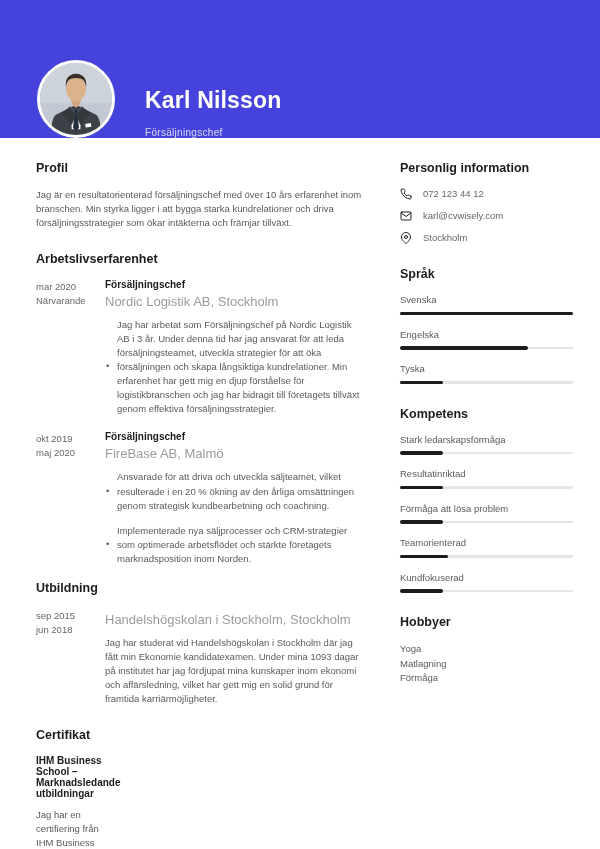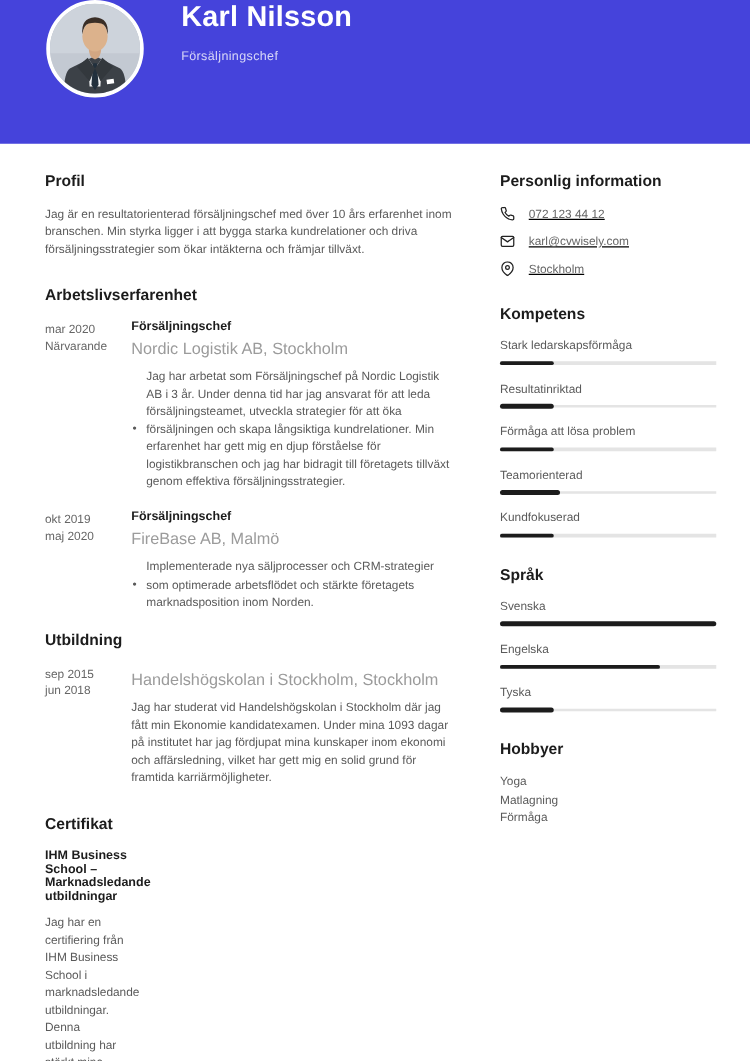--- a/index.html
+++ b/index.html
@@ -4,21 +4,21 @@
 <style>
   * { margin: 0; padding: 0; box-sizing: border-box; }
   html, body { background: #eef0f6; }
   body { font-family: "Liberation Sans", sans-serif; }
   .page {
     width: 600px; height: 849px; margin: 0 auto; background: #ffffff;
     position: relative; overflow: hidden;
   }
   
   .header {
-    height: 115px; background: #4543db; display: flex; align-items: flex-start;
+    height: 138px; background: #4543db; display: flex; align-items: flex-end;
     padding-left: 37px;
   }
   .avatar-wrap {
     width: 78px; height: 78px; border-radius: 50%; border: 3px solid #ffffff;
     overflow: hidden; flex-shrink: 0; background: #c9ced6;
   }
   .avatar-wrap svg { display: block; width: 100%; height: 100%; }
   .header-text { margin-left: 30px; }
   .name {
     color: #ffffff; font-size: 23px; font-weight: bold; letter-spacing: 0.2px;
@@ -50,21 +50,21 @@
     font-size: 9.5px; color: #5a5a5a; line-height: 1.48; hyphens: auto;
   }
   ul.bullets li:last-child { margin-bottom: 0; }
   ul.bullets li::before {
     content: "•"; position: absolute; left: 1px; top: 50%;
     transform: translateY(-55%); color: #5a5a5a;
   }
   .section { margin-bottom: 22px; }
   .section.tight { margin-bottom: 8px; }
   
-  .contact-item { display: flex; align-items: flex-end; margin-bottom: 10px; text-decoration: underline; }
+  .contact-item { display: flex; align-items: flex-start; margin-bottom: 10px; }
   .contact-item .cicon { width: 12px; height: 12px; flex-shrink: 0; margin-right: 11px; }
   .contact-item .cicon svg { display: block; width: 12px; height: 12px; stroke: #222222; fill: none; stroke-width: 2; stroke-linecap: round; stroke-linejoin: round; }
   .contact-value { font-size: 9.5px; color: #666666; }
   .meter-item { margin-bottom: 14px; }
   .meter-label { font-size: 9.5px; color: #5a5a5a; margin-bottom: 7px; }
   .meter-track { height: 2.5px; background: #e4e4e4; position: relative; }
   .meter-fill { position: absolute; left: 0; top: -0.5px; height: 3.5px; background: #1c1c1c; border-radius: 2px; }
   .hobby-item { font-size: 9.5px; color: #5a5a5a; line-height: 1.55; }
   .r-section { margin-bottom: 23px; }
 </style>
@@ -131,20 +131,21 @@
 
         <div class="entry">
           <div class="entry-dates">
             <div>okt 2019</div>
             <div>maj 2020</div>
           </div>
           <div>
             <div class="entry-title">Försäljningschef</div>
             <div class="entry-sub">FireBase AB, Malmö</div>
             <ul class="bullets entry-body">
+              <li>Ansvarade för att driva och utveckla säljteamet, vilket resulterade i en 20 % ökning av den årliga omsättningen genom strategisk kundbearbetning och coachning.</li>
               <li>Implementerade nya säljprocesser och CRM-strategier som optimerade arbetsflödet och stärkte företagets marknadsposition inom Norden.</li>
             </ul>
           </div>
         </div>
       </div>
 
       <div class="section">
         <h2 class="section-h">Utbildning</h2>
         <div class="entry">
           <div class="entry-dates">
@@ -199,20 +200,43 @@
             <svg viewBox="0 0 24 24">
                 <path d="M21 10c0 7-9 13-9 13s-9-6-9-13a9 9 0 0 1 18 0z"></path>
                 <circle cx="12" cy="10" r="3"></circle>
               </svg>
           </span>
           <span class="contact-value">Stockholm</span>
         </div>
       </div>
 
       <div class="r-section">
+        <h2 class="section-h">Språk</h2>
+
+        <div class="meter-item">
+          <div class="meter-label">Svenska</div>
+          <div class="meter-track">
+              <div class="meter-fill" style="width: 100%;"></div>
+            </div>
+        </div>
+        <div class="meter-item">
+          <div class="meter-label">Engelska</div>
+          <div class="meter-track">
+              <div class="meter-fill" style="width: 74%;"></div>
+            </div>
+        </div>
+        <div class="meter-item">
+          <div class="meter-label">Tyska</div>
+          <div class="meter-track">
+              <div class="meter-fill" style="width: 25%;"></div>
+            </div>
+        </div>
+      </div>
+
+      <div class="r-section">
         <h2 class="section-h">Kompetens</h2>
 
         <div class="meter-item">
           <div class="meter-label">Stark ledarskapsförmåga</div>
           <div class="meter-track">
               <div class="meter-fill" style="width: 25%;"></div>
             </div>
         </div>
         <div class="meter-item">
           <div class="meter-label">Resultatinriktad</div>
@@ -227,43 +251,20 @@
             </div>
         </div>
         <div class="meter-item">
           <div class="meter-label">Teamorienterad</div>
           <div class="meter-track">
               <div class="meter-fill" style="width: 28%;"></div>
             </div>
         </div>
         <div class="meter-item">
           <div class="meter-label">Kundfokuserad</div>
-          <div class="meter-track">
-              <div class="meter-fill" style="width: 25%;"></div>
-            </div>
-        </div>
-      </div>
-
-      <div class="r-section">
-        <h2 class="section-h">Språk</h2>
-
-        <div class="meter-item">
-          <div class="meter-label">Svenska</div>
-          <div class="meter-track">
-              <div class="meter-fill" style="width: 100%;"></div>
-            </div>
-        </div>
-        <div class="meter-item">
-          <div class="meter-label">Engelska</div>
-          <div class="meter-track">
-              <div class="meter-fill" style="width: 74%;"></div>
-            </div>
-        </div>
-        <div class="meter-item">
-          <div class="meter-label">Tyska</div>
           <div class="meter-track">
               <div class="meter-fill" style="width: 25%;"></div>
             </div>
         </div>
       </div>
 
       <div class="r-section">
         <h2 class="section-h">Hobbyer</h2>
         <div class="hobby-item">Yoga</div>
         <div class="hobby-item">Matlagning</div>

